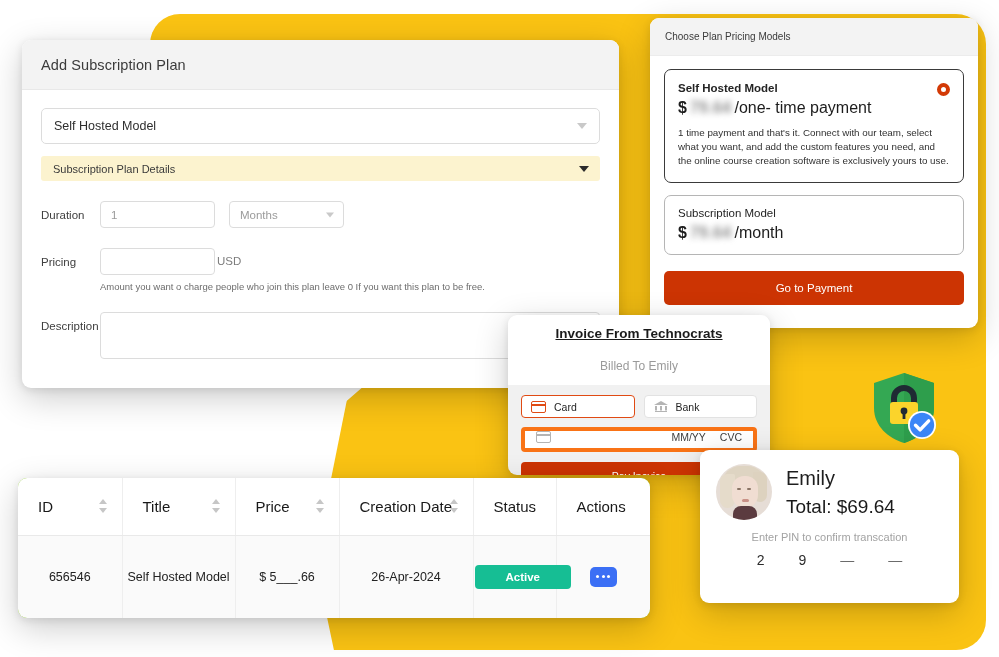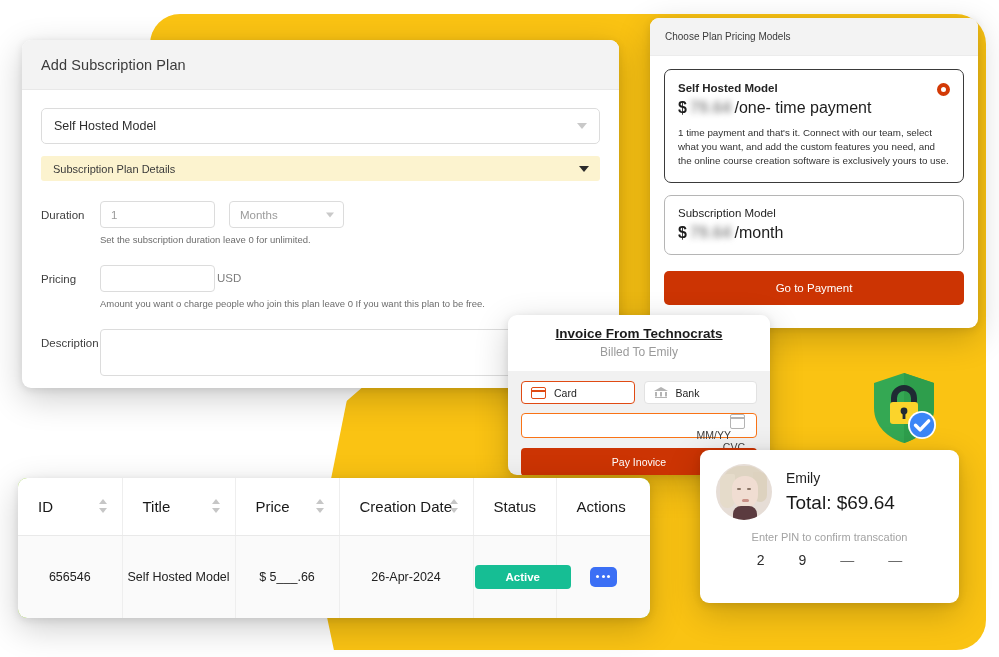--- a/index.html
+++ b/index.html
@@ -152,21 +152,21 @@
 
   
   #invoice-card{
     left:508px;top:315px;width:262px;height:160px;border-radius:9px;overflow:hidden;
     background:#F1F1F1;
   }
   #invoice-card .inv-head{
     background:#fff;padding:11px 0 12px 0;text-align:center;
   }
   #invoice-card .inv-title{font-size:13.5px;font-weight:700;color:#1b1b1b;text-decoration:underline;}
-  #invoice-card .inv-sub{font-size:12px;color:#9a9a9a;margin-top:4px;}
+  #invoice-card .inv-sub{font-size:12px;color:#9a9a9a;margin-top:18px;}
   #invoice-card .inv-body{padding:10px 13px 13px 13px;}
   .pay-tabs{display:flex;gap:9px;}
   .pay-tab{
     flex:1;height:23px;border-radius:4px;background:#fff;border:1px solid #e2e2e2;
     display:flex;align-items:center;gap:8px;padding:0 9px;font-size:10.5px;color:#1f1f1f;
     box-sizing:border-box;cursor:pointer;
   }
   .pay-tab.active{border:1.4px solid #E04A13;}
   .ic-card{
     width:13px;height:10px;border:1.6px solid #E04A13;border-radius:2px;
@@ -186,22 +186,22 @@
   }
   .ic-bank:after{
     content:"";position:absolute;left:1px;top:4.5px;width:12px;height:6px;
     background:
       linear-gradient(#b4b4b4,#b4b4b4) 0 0/2px 4.5px no-repeat,
       linear-gradient(#b4b4b4,#b4b4b4) 5px 0/2px 4.5px no-repeat,
       linear-gradient(#b4b4b4,#b4b4b4) 10px 0/2px 4.5px no-repeat,
       linear-gradient(#b4b4b4,#b4b4b4) 0 5px/12px 1.6px no-repeat;
   }
   .card-row{
-    margin-top:9px;height:25px;background:#fff;border-radius:4px;border:1px solid #f97316;
-    display:flex;align-items:flex-end;padding:0 11px;box-sizing:border-box;flex-direction:column;
+    margin-top:9px;height:25px;background:#fff;border-radius:4px;border:4px solid #f97316;
+    display:flex;align-items:flex-start;padding:0 11px;box-sizing:border-box;
   }
   .card-row .spacer{flex:1;}
   .card-row .mmyy{font-size:10.5px;color:#3d3d3d;margin-right:14px;}
   .card-row .cvc{font-size:10.5px;color:#3d3d3d;}
   .btn-pay{
     margin-top:10px;width:100%;background:#CC3403;color:#fff;border:none;border-radius:4px;
     font-size:10.5px;padding:8px 0;font-family:inherit;cursor:pointer;
   }
 
   
@@ -235,21 +235,21 @@
   }
   .avatar .eyeL{left:21px;}
   .avatar .eyeR{left:31px;}
   .avatar .mouth{
     position:absolute;left:26px;top:35px;width:7px;height:2.6px;border-radius:2px;background:#c99086;
   }
   .avatar .neck{
     position:absolute;left:17px;bottom:0;width:24px;height:14px;background:#5b3b3f;border-radius:8px 8px 0 0;
   }
   .pin-names{}
-  .pin-name{font-size:14px;color:#1e1e1e;}
+  .pin-name{font-size:20px;color:#1e1e1e;}
   .pin-total{font-size:19px;color:#1a1a1a;margin-top:6px;}
   .pin-total b{font-weight:400;}
   .pin-hint{text-align:center;font-size:11px;color:#a3a3a3;margin-top:11px;}
   .pin-digits{
     display:flex;justify-content:center;gap:34px;margin-top:9px;font-size:14px;color:#2c2c2c;
   }
   .pin-digits .dash{color:#6b6b6b;}
 
   
   #shield{position:absolute;left:866px;top:370px;width:76px;height:76px;}
@@ -316,21 +316,20 @@
         <div class="flabel">Duration</div>
         <div class="inp w115">
           <span>1</span>
         </div>
         <div style="width:14px"></div>
         <div class="inp sel">
           <span>Months</span>
           <span class="caret"></span>
         </div>
       </div>
-      <div class="hintline">Set the subscription duration leave 0 for unlimited.</div>
 
       <div class="frow">
         <div class="flabel">Pricing</div>
         <div class="inp w115">
           <span></span>
         </div>
         <div class="unit">USD</div>
       </div>
       <div class="hintline">Amount you want o charge people who join this plan leave 0 If you want this plan to be free.</div>
 

